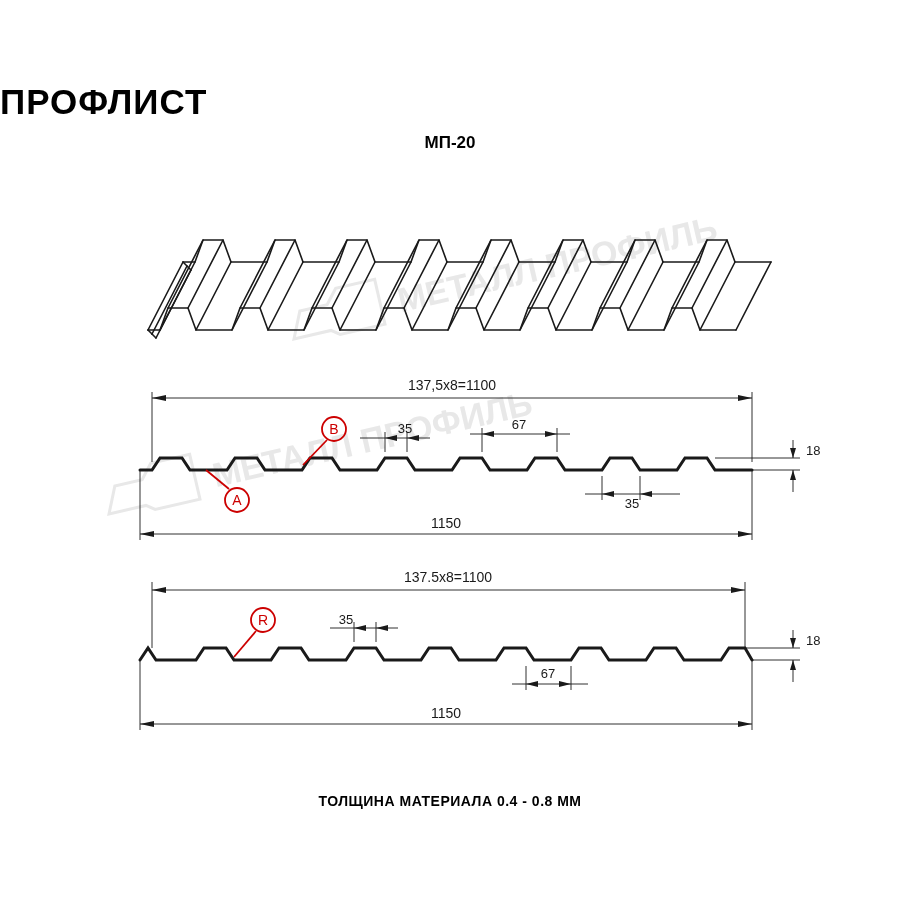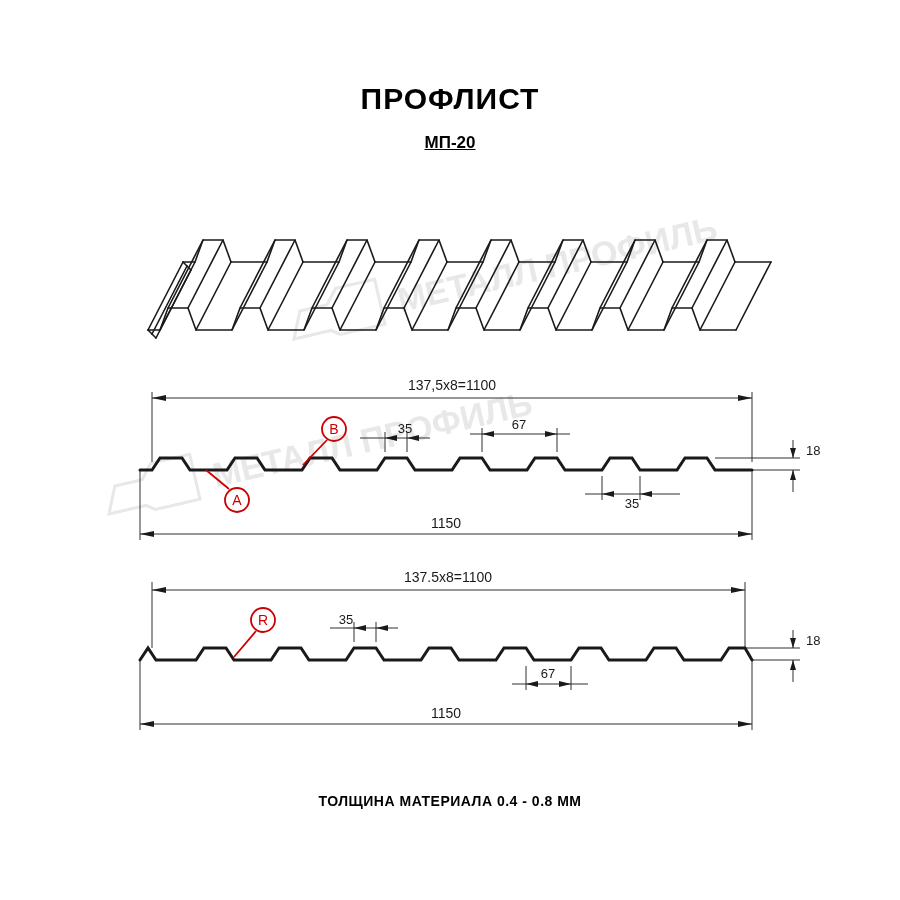--- a/index.html
+++ b/index.html
@@ -19,34 +19,33 @@
     position: absolute;
     left: 0; top: 0;
     width: 900px;
     height: 900px;
   }
   .title {
     position: absolute;
     left: 0;
     top: 82px;
     width: 900px;
-    text-align: center;
-    font-size: 30px;
+    text-align: left;
+    font-size: 35px;
     font-weight: bold;
     letter-spacing: 1px;
   }
   .subtitle {
     position: absolute;
     left: 0;
     top: 133px;
     width: 900px;
     text-align: center;
     font-size: 17px;
     font-weight: bold;
-    text-decoration: underline;
   }
   .footer {
     position: absolute;
     left: 0;
     top: 793px;
     width: 900px;
     text-align: center;
     font-size: 14px;
     font-weight: bold;
     letter-spacing: 0.5px;

